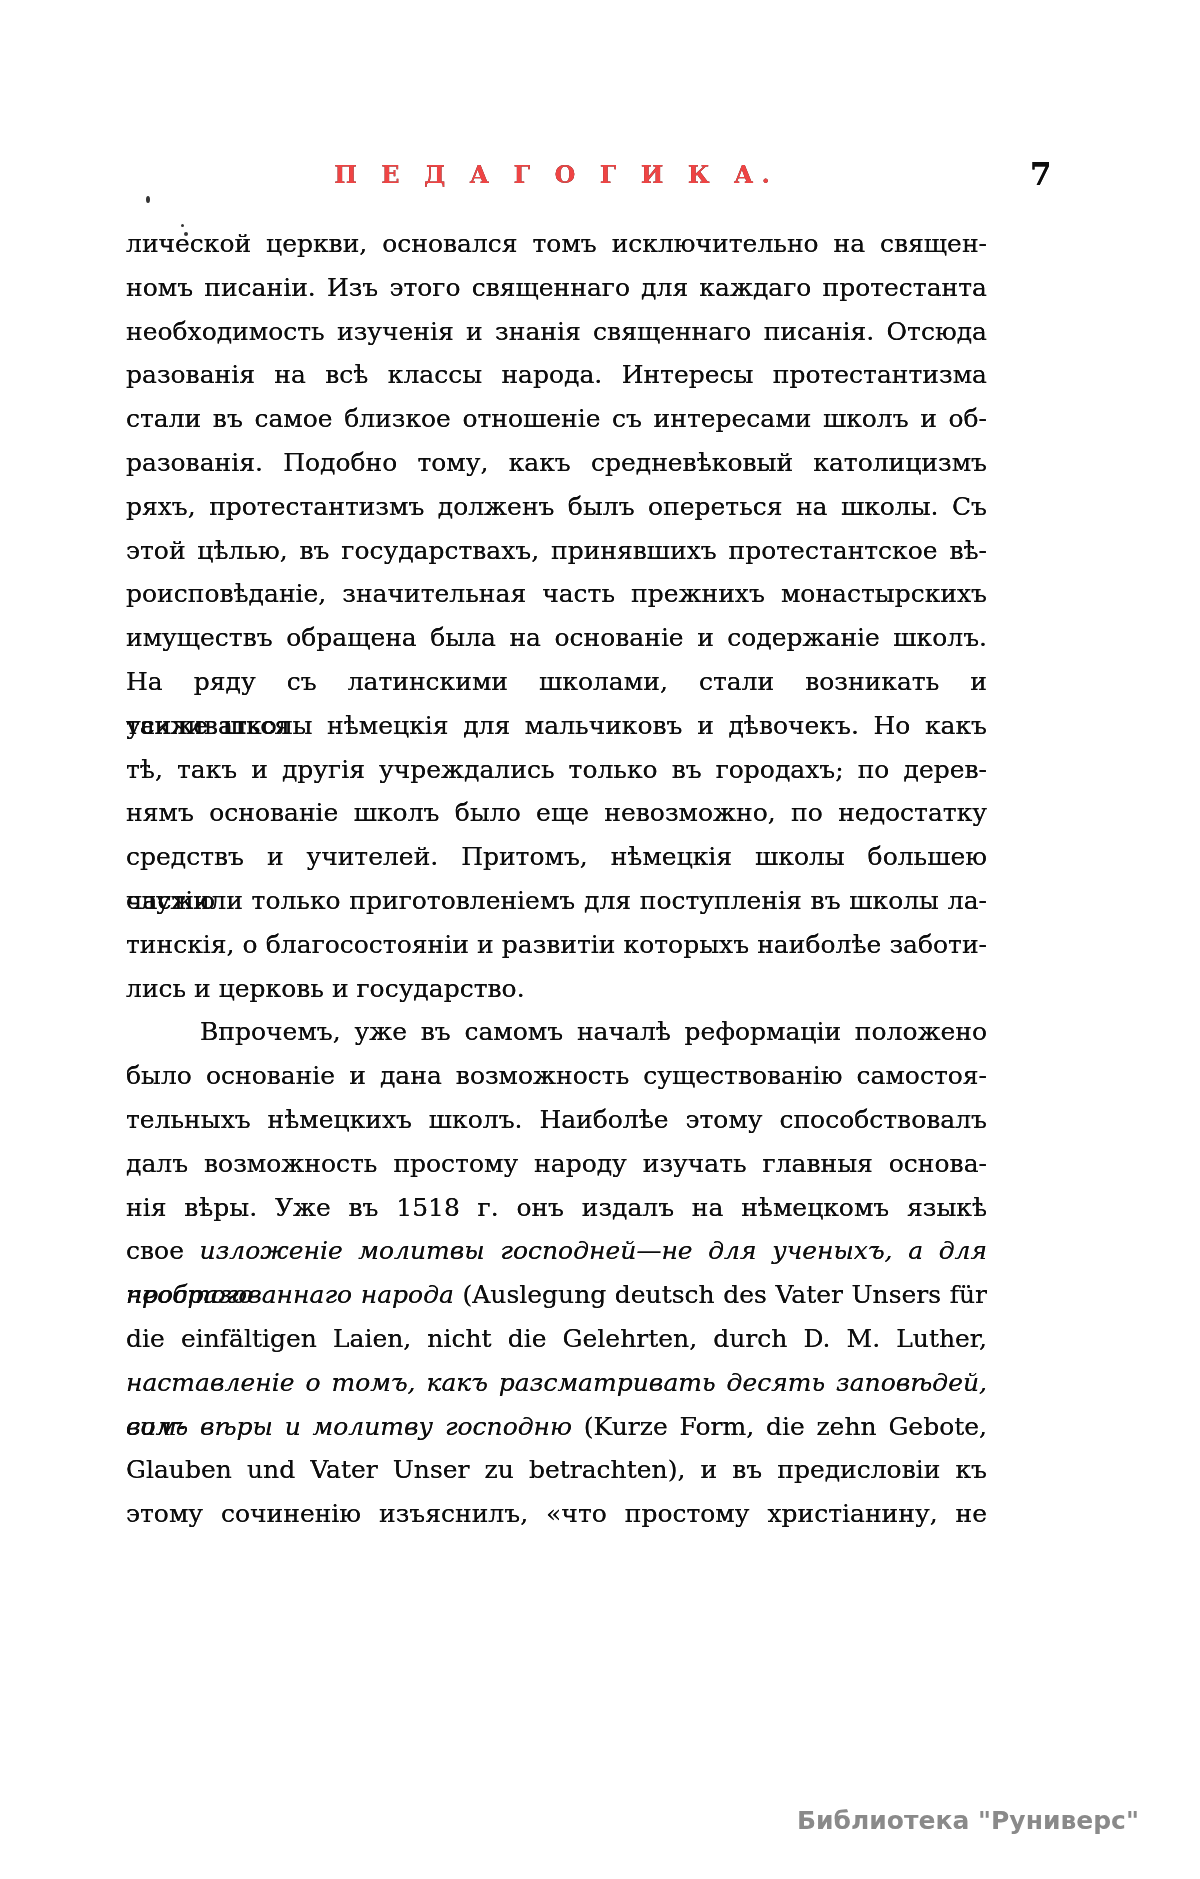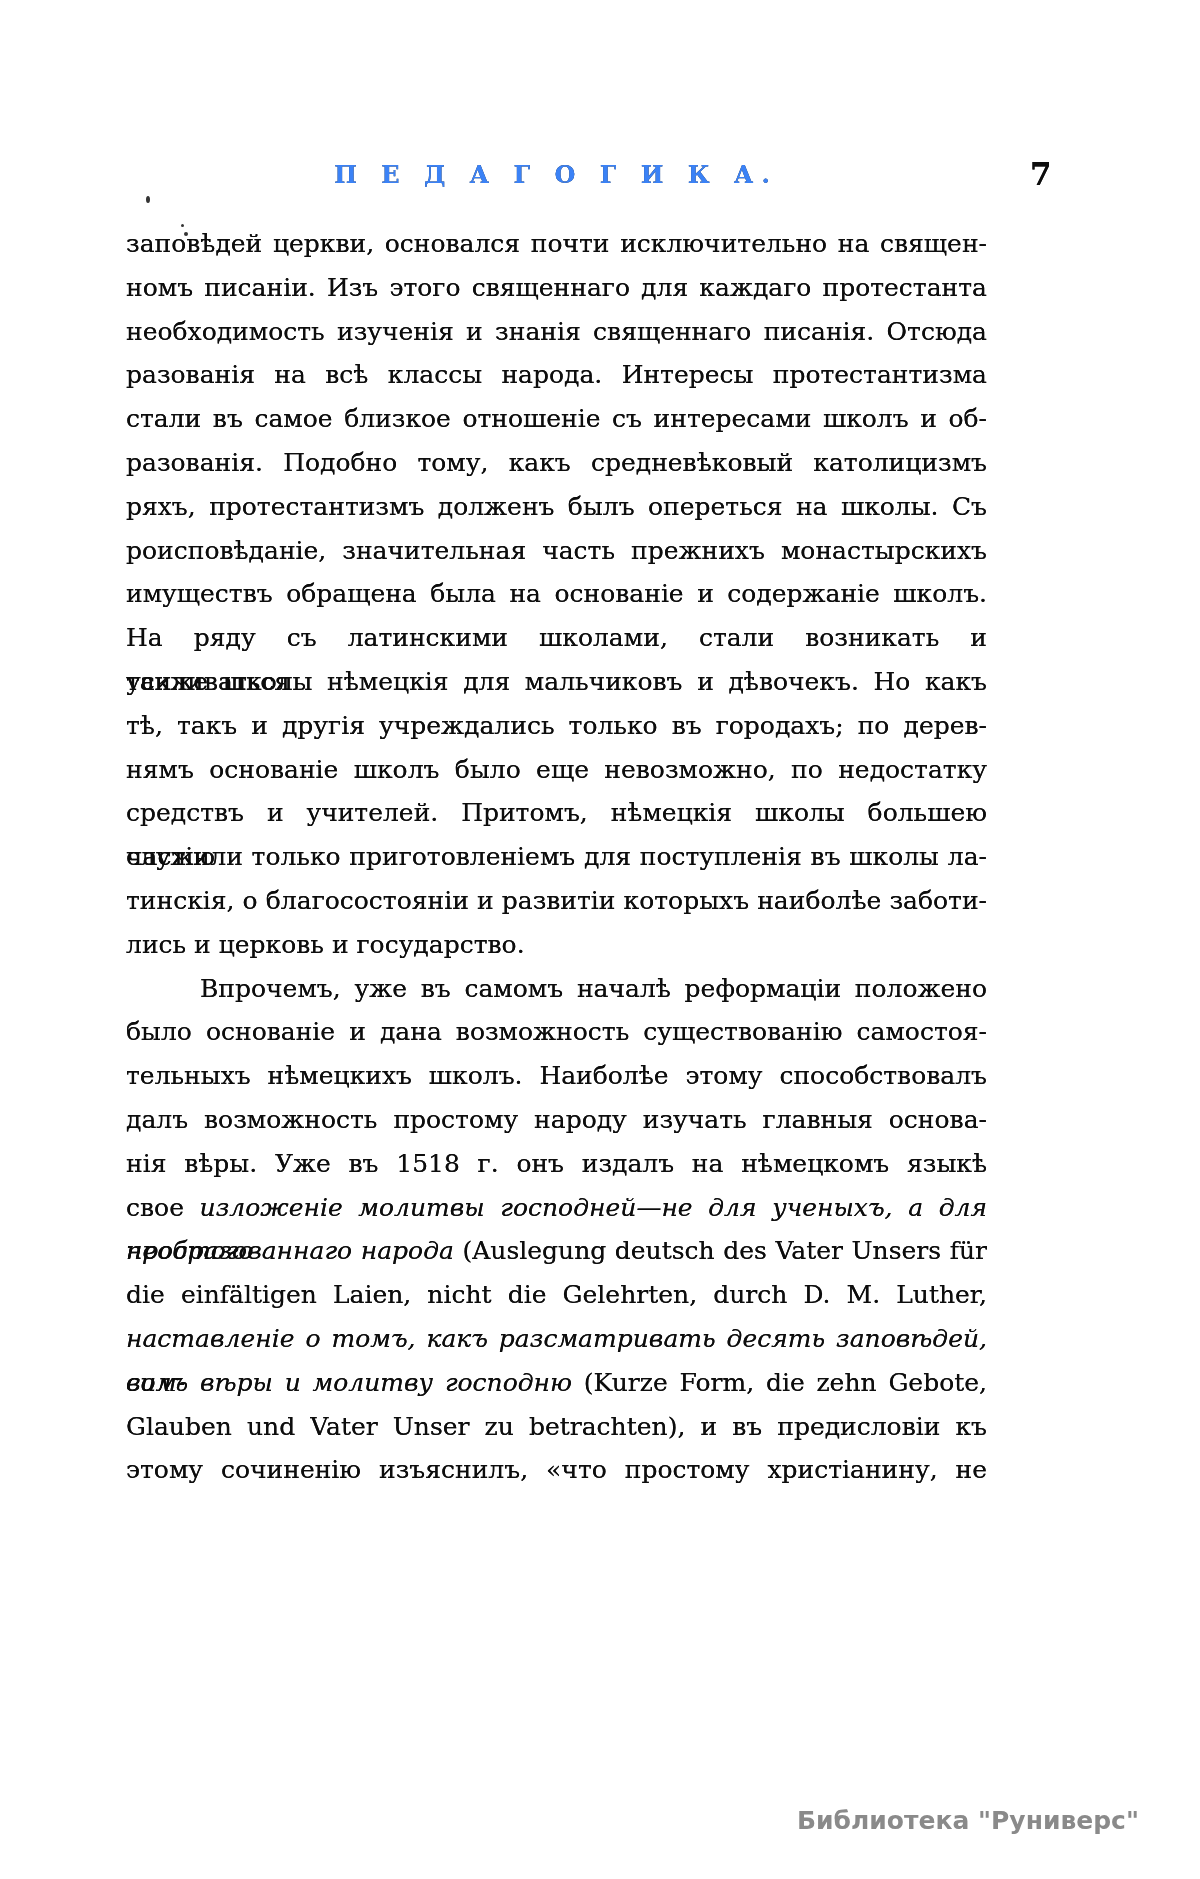--- a/index.html
+++ b/index.html
@@ -15,21 +15,21 @@
   }
   .running-header {
     position: absolute;
     top: 160px;
     left: 126px;
     width: 860px;
     text-align: center;
     font-size: 24px;
     font-weight: bold;
     letter-spacing: 8px;
-    color: #3b82f6;
+    color: #ef4444;
     text-shadow: 0 0 0.5px rgba(0,0,0,0.85);
     white-space: nowrap;
   }
   .page-number {
     position: absolute;
     top: 156px;
     left: 1030px;
     font-size: 31px;
     font-weight: bold;
     color: #0d0d0d;
@@ -87,27 +87,28 @@
 
   <div class="running-header">П Е Д А Г О Г И К А.</div>
 
   <div class="page-number">7</div>
 
   <div class="speck s1"></div>
   <div class="speck s2"></div>
   <div class="speck s3"></div>
 
   <div class="text-block">
-      <div class="line"><span class="seg">заповѣдей церкви, основался почти исключительно на священ-</span></div>
+      <div class="line"><span class="seg">лической церкви, основался томъ исключительно на священ-</span></div>
       <div class="line"><span class="seg">номъ писаніи. Изъ этого священнаго для каждаго протестанта</span></div>
       <div class="line"><span class="seg">необходимость изученія и знанія священнаго писанія. Отсюда</span></div>
       <div class="line"><span class="seg">разованія на всѣ классы народа. Интересы протестантизма</span></div>
       <div class="line"><span class="seg">стали въ самое близкое отношеніе съ интересами школъ и об-</span></div>
       <div class="line"><span class="seg">разованія. Подобно тому, какъ средневѣковый католицизмъ</span></div>
       <div class="line"><span class="seg">ряхъ, протестантизмъ долженъ былъ опереться на школы. Съ</span></div>
+      <div class="line"><span class="seg">этой цѣлью, въ государствахъ, принявшихъ протестантское вѣ-</span></div>
       <div class="line"><span class="seg">роисповѣданіе, значительная часть прежнихъ монастырскихъ</span></div>
       <div class="line"><span class="seg">имуществъ обращена была на основаніе и содержаніе школъ.</span></div>
       <div class="line"><span class="seg">На ряду съ латинскими школами, стали возникать и усиливаться</span></div>
       <div class="line"><span class="seg">также школы нѣмецкія для мальчиковъ и дѣвочекъ. Но какъ</span></div>
       <div class="line"><span class="seg">тѣ, такъ и другія учреждались только въ городахъ; по дерев-</span></div>
       <div class="line"><span class="seg">нямъ основаніе школъ было еще невозможно, по недостатку</span></div>
       <div class="line"><span class="seg">средствъ и учителей. Притомъ, нѣмецкія школы большею частію</span></div>
       <div class="line"><span class="seg">служили только приготовленіемъ для поступленія въ школы ла-</span></div>
       <div class="line"><span class="seg">тинскія, о благосостояніи и развитіи которыхъ наиболѣе заботи-</span></div>
       <div class="line flush"><span class="seg">лись и церковь и государство.</span></div>

